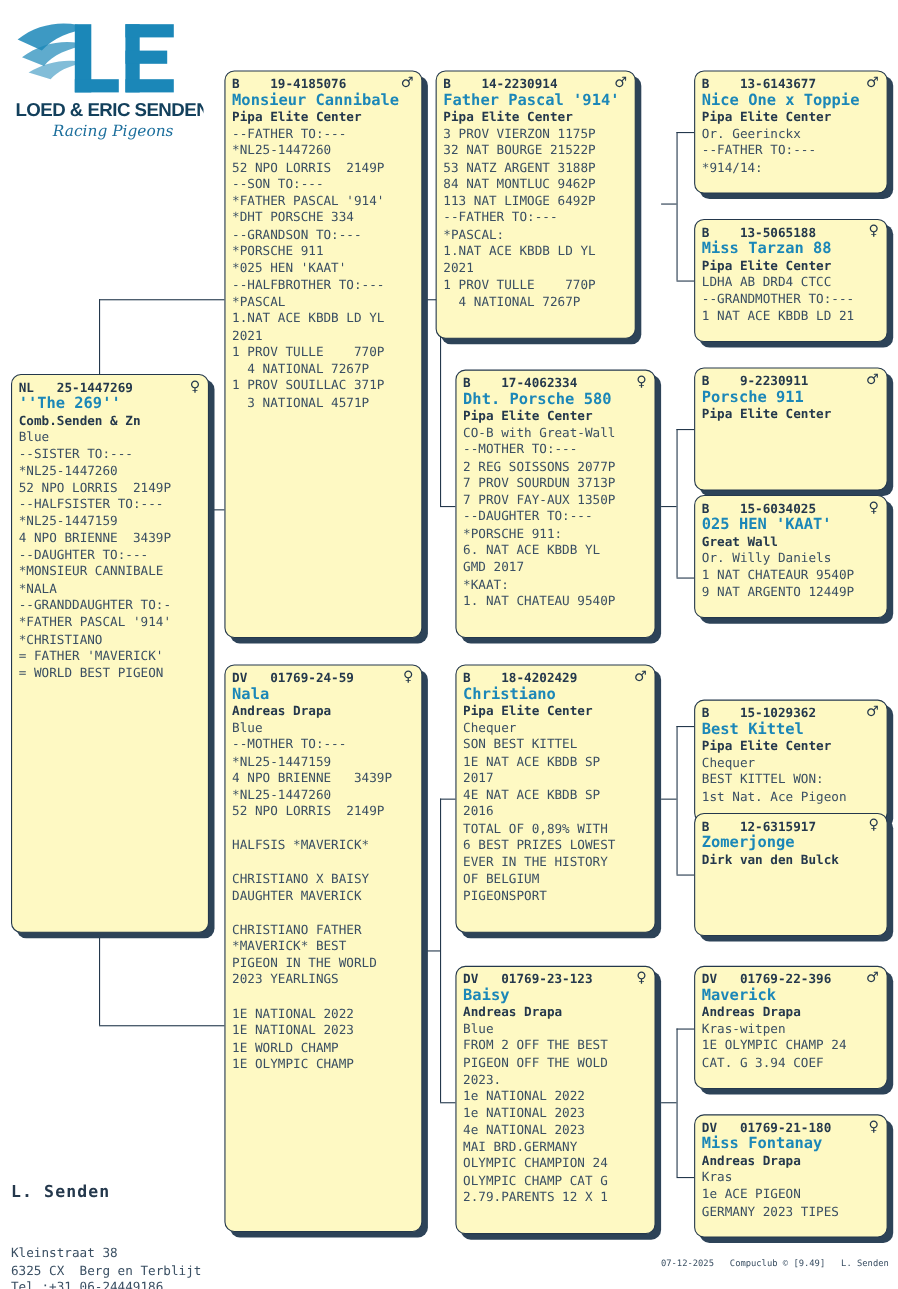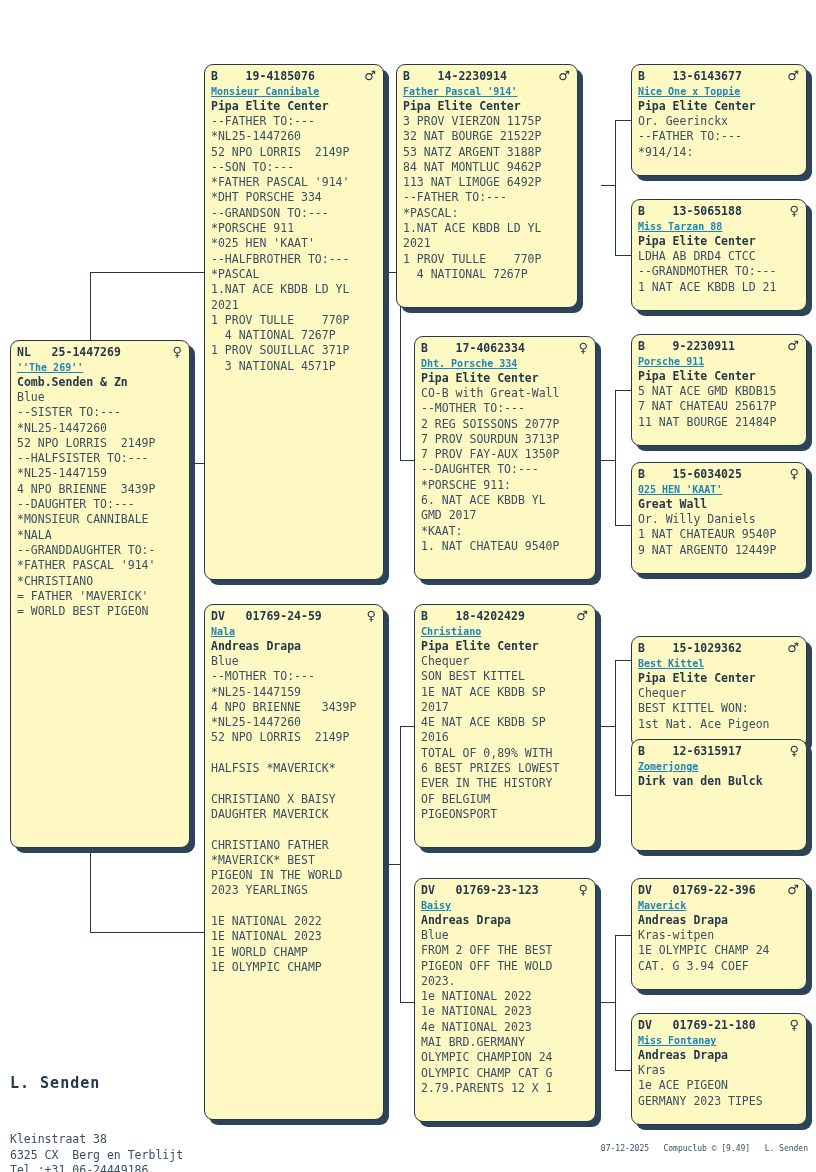--- a/index.html
+++ b/index.html
@@ -58,25 +58,24 @@
   .box .ring .code { letter-spacing: 0px; }
   .sex {
     font-family: "DejaVu Sans", sans-serif;
     font-size: 13px;
     line-height: 13px;
     font-weight: normal;
     padding-right: 2px;
   }
   .box .name {
     font-weight: bold;
-    font-size: 10px;
+    font-size: 14px;
     line-height: 15px;
     color: #1b87b8;
     white-space: pre;
-    text-decoration: underline;
   }
   .box .owner {
     font-weight: bold;
     font-size: 11.5px;
     line-height: 15px;
     color: #24384c;
     white-space: pre;
   }
   .box .lines {
     font-size: 11.5px;
@@ -119,20 +118,39 @@
     line-height: 11px;
     color: #3a4f63;
     white-space: pre;
   }
 </style>
 </head>
 <body>
 
 <div id="page">
 
+  <div class="logo">
+    <svg width="175" height="120" viewBox="0 0 175 120">
+      <g fill="#1b87b8">
+        <path d="M6 28 C26 12, 52 10, 72 18 C54 20, 38 27, 28 38 Z" opacity="0.85"></path>
+        <path d="M10 44 C28 30, 52 27, 70 33 C52 36, 38 42, 30 52 Z" opacity="0.7"></path>
+        <path d="M16 58 C32 48, 52 45, 66 49 C52 52, 42 57, 36 64 Z" opacity="0.55"></path>
+      </g>
+      <g fill="#1b87b8">
+        <rect x="58" y="14" width="15" height="62"></rect>
+        <rect x="58" y="64" width="40" height="12"></rect>
+        <rect x="104" y="14" width="13" height="62"></rect>
+        <rect x="104" y="14" width="44" height="12"></rect>
+        <rect x="104" y="38" width="38" height="12"></rect>
+        <rect x="104" y="64" width="44" height="12"></rect>
+      </g>
+      <text x="4" y="97" font-family="Liberation Sans, sans-serif" font-size="17" font-weight="bold" fill="#13405c" letter-spacing="-0.5">LOED &amp; ERIC SENDEN</text>
+      <text x="38" y="116" font-family="DejaVu Serif, serif" font-size="14" font-style="italic" fill="#1b6e9c">Racing Pigeons</text>
+    </svg>
+  </div>
 
 
   <div class="conn h" style="left:190px; top:463px; width:14px;"></div>
   <div class="conn v" style="left:90px; top:272px; height:660px;"></div>
   <div class="conn h" style="left:90px; top:272px; width:114px;"></div>
   <div class="conn h" style="left:90px; top:932px; width:114px;"></div>
 
   <div class="conn v" style="left:400px; top:185px; height:275px;"></div>
   <div class="conn h" style="left:386px; top:272px; width:14px;"></div>
   <div class="conn h" style="left:400px; top:185px; width:14px;"></div>
@@ -201,21 +219,21 @@
     <div class="name">Father Pascal '914'</div>
     <div class="owner">Pipa Elite Center</div>
     <div class="lines"><div>3 PROV VIERZON 1175P</div><div>32 NAT BOURGE 21522P</div><div>53 NATZ ARGENT 3188P</div><div>84 NAT MONTLUC 9462P</div><div>113 NAT LIMOGE 6492P</div><div>--FATHER TO:---</div><div>*PASCAL:</div><div>1.NAT ACE KBDB LD YL</div><div>2021</div><div>1 PROV TULLE    770P</div><div>  4 NATIONAL 7267P</div></div>
   </div>
 
   <div class="box" style="left:414px; top:336px; width:182px; height:244px;">
     <div class="ring">
       <span class="code">B    17-4062334</span>
       <span class="sex">♀</span>
     </div>
-    <div class="name">Dht. Porsche 334</div>
+    <div class="name">Dht. Porsche 580</div>
     <div class="owner">Pipa Elite Center</div>
     <div class="lines"><div>CO-B with Great-Wall</div><div>--MOTHER TO:---</div><div>2 REG SOISSONS 2077P</div><div>7 PROV SOURDUN 3713P</div><div>7 PROV FAY-AUX 1350P</div><div>--DAUGHTER TO:---</div><div>*PORSCHE 911:</div><div>6. NAT ACE KBDB YL</div><div>GMD 2017</div><div>*KAAT:</div><div>1. NAT CHATEAU 9540P</div></div>
   </div>
 
   <div class="box" style="left:414px; top:604px; width:182px; height:244px;">
     <div class="ring">
       <span class="code">B    18-4202429</span>
       <span class="sex">♂</span>
     </div>
     <div class="name">Christiano</div>
@@ -253,24 +271,23 @@
     <div class="lines"><div>LDHA AB DRD4 CTCC</div><div>--GRANDMOTHER TO:---</div><div>1 NAT ACE KBDB LD 21</div></div>
   </div>
 
   <div class="box" style="left:631px; top:334px; width:176px; height:112px;">
     <div class="ring">
       <span class="code">B    9-2230911</span>
       <span class="sex">♂</span>
     </div>
     <div class="name">Porsche 911</div>
     <div class="owner">Pipa Elite Center</div>
-    <div class="lines"><div>5 NAT ACE GMD KBDB15</div><div>7 NAT CHATEAU 25617P</div><div>11 NAT BOURGE 21484P</div></div>
-  </div>
-
-  <div class="box" style="left:631px; top:462px; width:176px; height:112px;">
+  </div>
+
+  <div class="box" style="left:631px; top:450px; width:176px; height:112px;">
     <div class="ring">
       <span class="code">B    15-6034025</span>
       <span class="sex">♀</span>
     </div>
     <div class="name">025 HEN 'KAAT'</div>
     <div class="owner">Great Wall</div>
     <div class="lines"><div>Or. Willy Daniels</div><div>1 NAT CHATEAUR 9540P</div><div>9 NAT ARGENTO 12449P</div></div>
   </div>
 
   <div class="box" style="left:631px; top:604px; width:176px; height:112px;margin-top:32px;">

